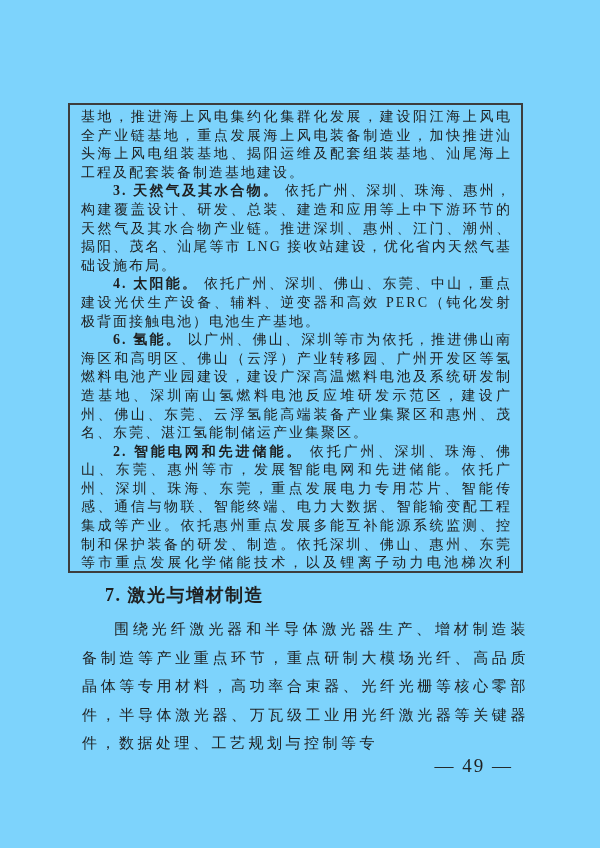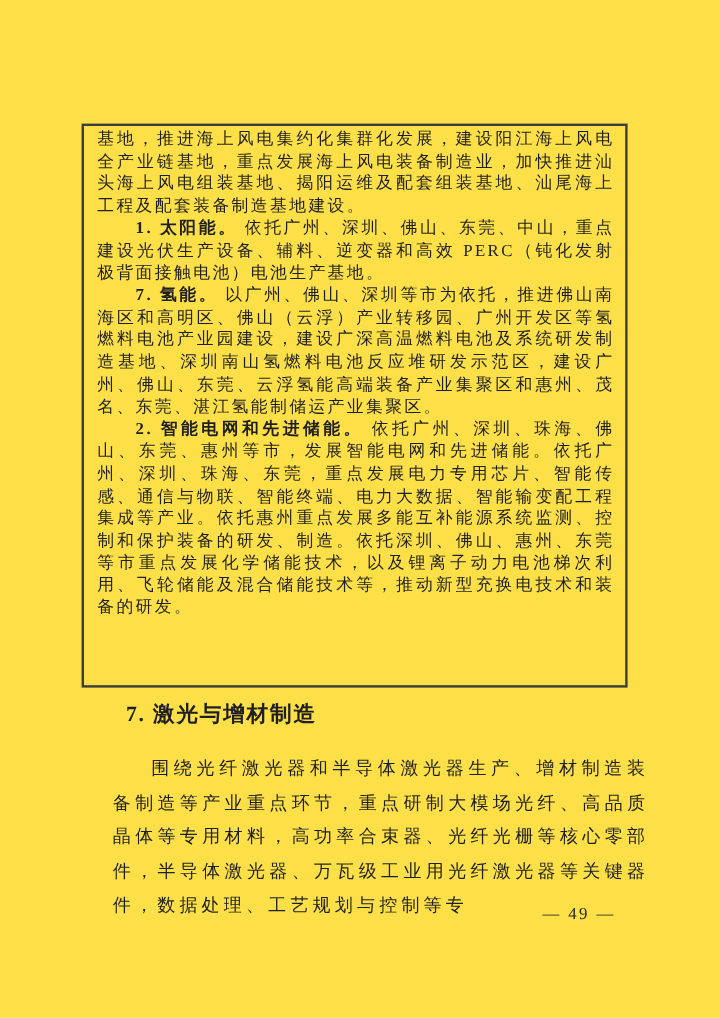--- a/index.html
+++ b/index.html
@@ -11,21 +11,21 @@
     height: 848px;
     position: relative;
     background: #ffffff;
     font-family: "Liberation Serif", "DejaVu Serif", serif;
     color: #1f1f1f;
     overflow: hidden;
   }
   .page {
     position: absolute;
     inset: 0;
-    background: #fde047;
+    background: #7dd3fc;
   }
   .content-box {
     position: absolute;
     left: 68px;
     top: 103px;
     width: 455px;
     height: 470px;
     box-sizing: border-box;
     border: 2px solid #3d3d3d;
     padding: 3px 9px 0 11px;
@@ -58,47 +58,51 @@
     position: absolute;
     left: 78px;
     top: 611px;
     width: 447px;
     font-size: 15px;
     line-height: 28.5px;
     letter-spacing: 3.5px;
     text-align: justify;
     text-justify: inter-character;
     text-indent: 32px;
-    margin: 16px;
+    margin: 4px;
     font-family: Liberation Serif, serif;
   }
   .page-number {
     position: absolute;
     top: 755px;
     right: 87px;
-    font-size: 14px;
+    font-size: 19px;
     letter-spacing: 2px;
     white-space: nowrap;
   }
 </style>
 </head>
 <body>
 
 <div class="page">
 
   <div class="content-box">
     <p>
       <span>基地，推进海上风电集约化集群化发展，建设阳江海上风电全产业链基地，重点发展海上风电装备制造业，加快推进汕头海上风电组装基地、揭阳运维及配套组装基地、汕尾海上工程及配套装备制造基地建设。</span>
     </p>
     <p class="indent">
-      <span class="lead">1. 太阳能。</span>
+      <span class="lead">3. 天然气及其水合物。</span>
+      <span>依托广州、深圳、珠海、惠州，构建覆盖设计、研发、总装、建造和应用等上中下游环节的天然气及其水合物产业链。推进深圳、惠州、江门、潮州、揭阳、茂名、汕尾等市 LNG 接收站建设，优化省内天然气基础设施布局。</span>
+    </p>
+    <p class="indent">
+      <span class="lead">4. 太阳能。</span>
       <span>依托广州、深圳、佛山、东莞、中山，重点建设光伏生产设备、辅料、逆变器和高效 PERC（钝化发射极背面接触电池）电池生产基地。</span>
     </p>
     <p class="indent">
-      <span class="lead">7. 氢能。</span>
+      <span class="lead">6. 氢能。</span>
       <span>以广州、佛山、深圳等市为依托，推进佛山南海区和高明区、佛山（云浮）产业转移园、广州开发区等氢燃料电池产业园建设，建设广深高温燃料电池及系统研发制造基地、深圳南山氢燃料电池反应堆研发示范区，建设广州、佛山、东莞、云浮氢能高端装备产业集聚区和惠州、茂名、东莞、湛江氢能制储运产业集聚区。</span>
     </p>
     <p class="indent">
       <span class="lead">2. 智能电网和先进储能。</span>
       <span>依托广州、深圳、珠海、佛山、东莞、惠州等市，发展智能电网和先进储能。依托广州、深圳、珠海、东莞，重点发展电力专用芯片、智能传感、通信与物联、智能终端、电力大数据、智能输变配工程集成等产业。依托惠州重点发展多能互补能源系统监测、控制和保护装备的研发、制造。依托深圳、佛山、惠州、东莞等市重点发展化学储能技术，以及锂离子动力电池梯次利用、飞轮储能及混合储能技术等，推动新型充换电技术和装备的研发。</span>
     </p>
   </div>
 
   <div class="section-heading">7. 激光与增材制造</div>
 

